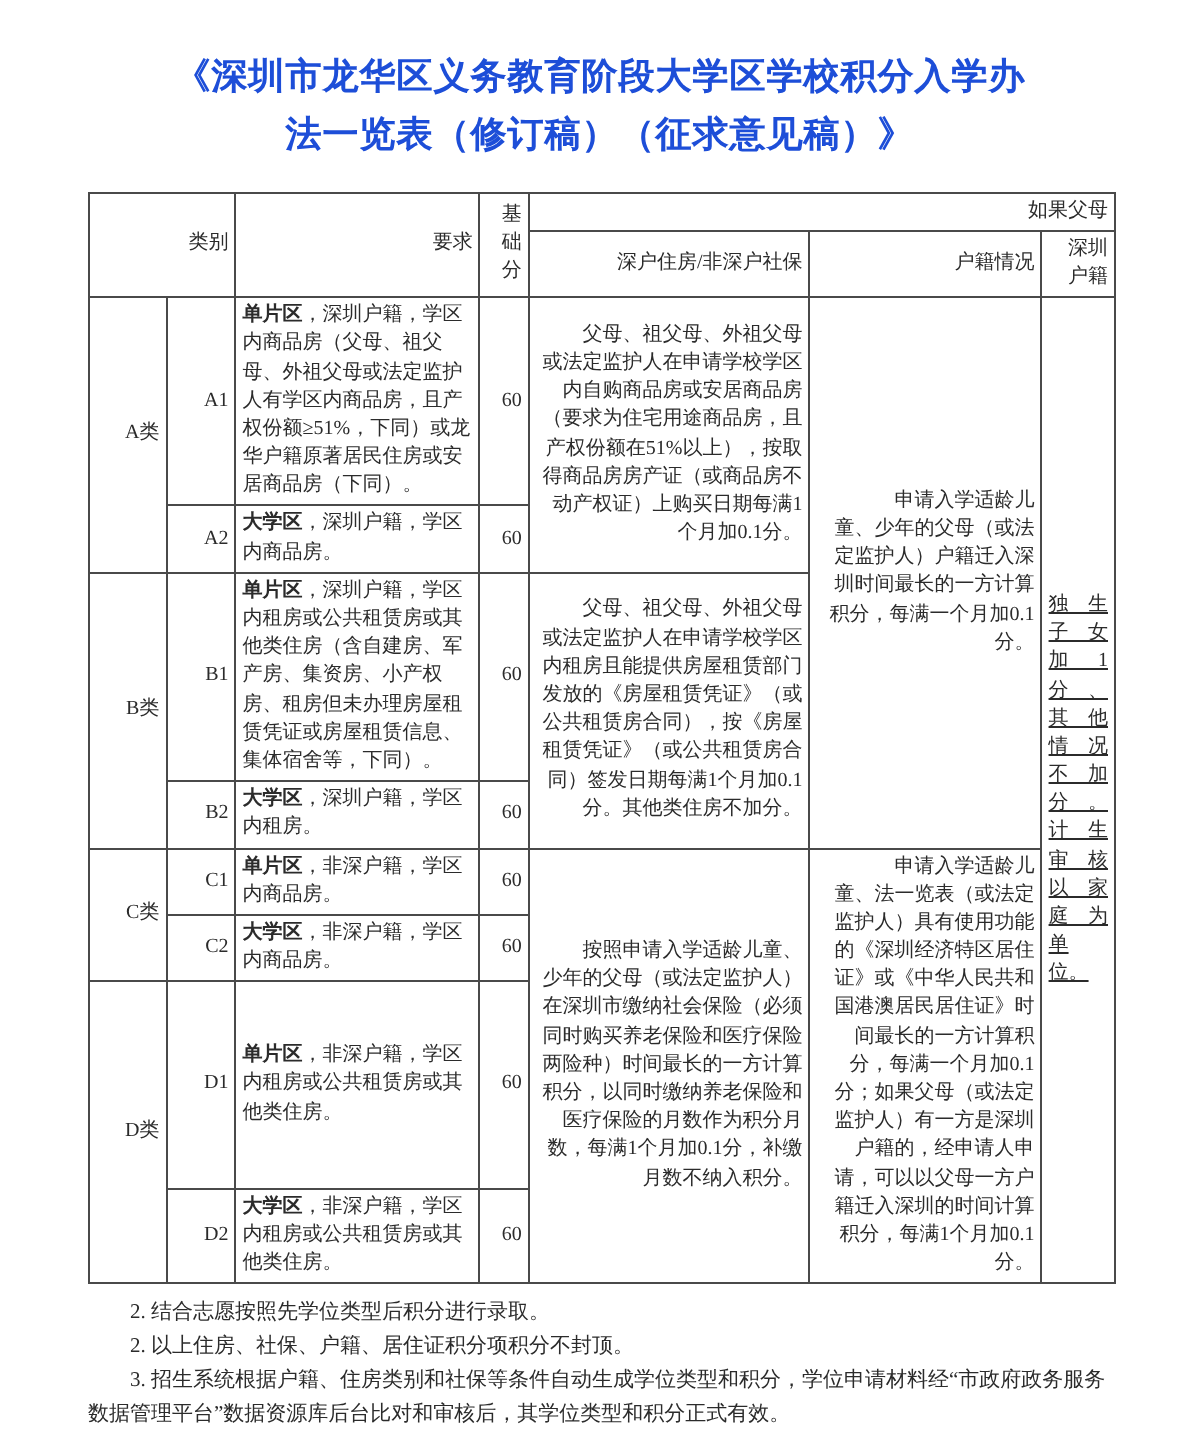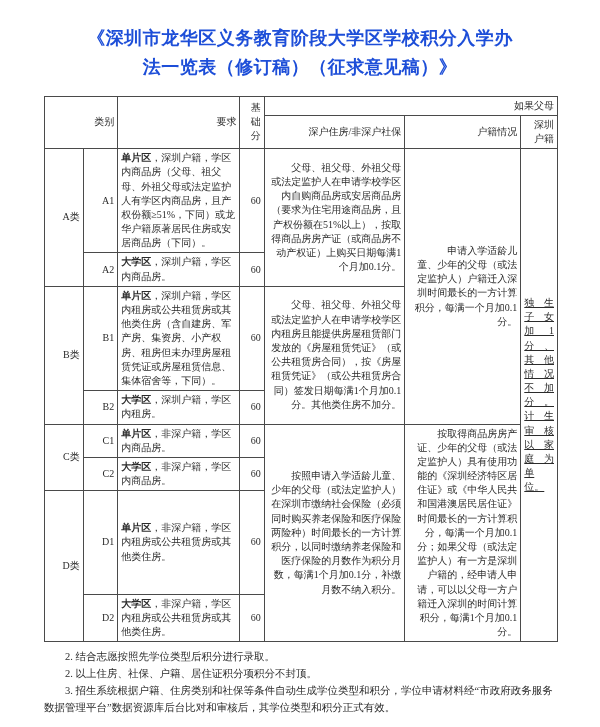--- a/index.html
+++ b/index.html
@@ -124,21 +124,21 @@
         <td class="req-cell"><b>大学区</b><span>，深圳户籍，学区内租房。</span></td>
         <td class="c">60</td>
       </tr>
 
       <tr>
         <td rowspan="2" class="c">C类</td>
         <td class="c">C1</td>
         <td class="req-cell"><b>单片区</b><span>，非深户籍，学区内商品房。</span></td>
         <td class="c">60</td>
         <td rowspan="4" class="para">按照申请入学适龄儿童、少年的父母（或法定监护人）在深圳市缴纳社会保险（必须同时购买养老保险和医疗保险两险种）时间最长的一方计算积分，以同时缴纳养老保险和医疗保险的月数作为积分月数，每满1个月加0.1分，补缴月数不纳入积分。</td>
-        <td rowspan="4" class="para">按取得商品房房产证、少年的父母（或法定监护人）具有使用功能的《深圳经济特区居住证》或《中华人民共和国港澳居民居住证》时间最长的一方计算积分，每满一个月加0.1分；如果父母（或法定监护人）有一方是深圳户籍的，经申请人申请，可以以父母一方户籍迁入深圳的时间计算积分，每满1个月加0.1分。</td>
+        <td rowspan="4" class="para">申请入学适龄儿童、法一览表（或法定监护人）具有使用功能的《深圳经济特区居住证》或《中华人民共和国港澳居民居住证》时间最长的一方计算积分，每满一个月加0.1分；如果父母（或法定监护人）有一方是深圳户籍的，经申请人申请，可以以父母一方户籍迁入深圳的时间计算积分，每满1个月加0.1分。</td>
       </tr>
 
       <tr>
         <td class="c">C2</td>
         <td class="req-cell"><b>大学区</b><span>，非深户籍，学区内商品房。</span></td>
         <td class="c">60</td>
       </tr>
 
       <tr>
         <td rowspan="2" class="c">D类</td>

